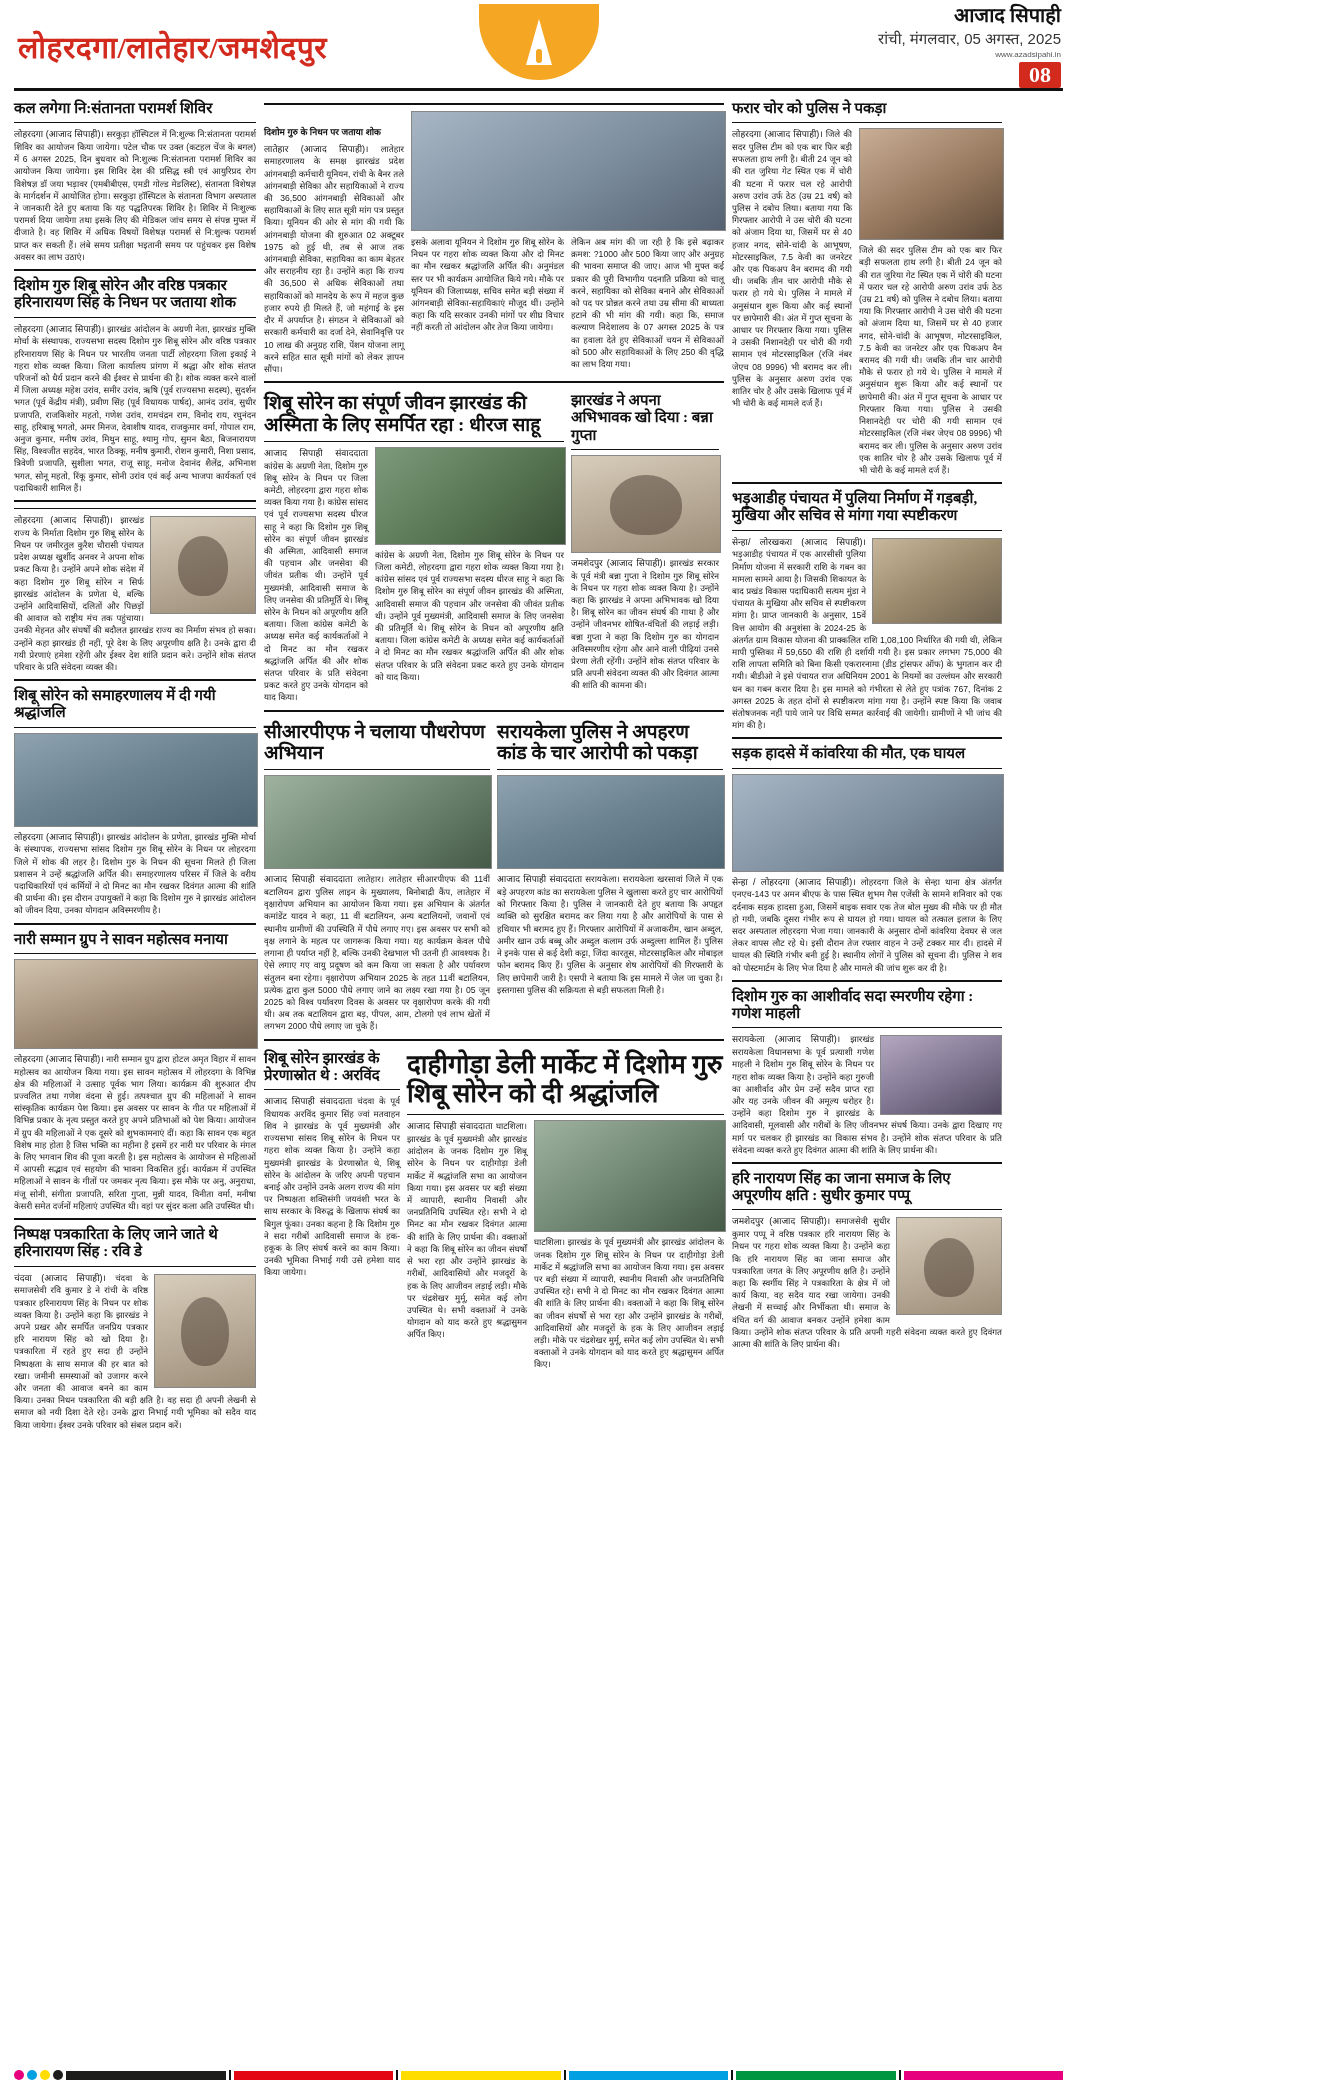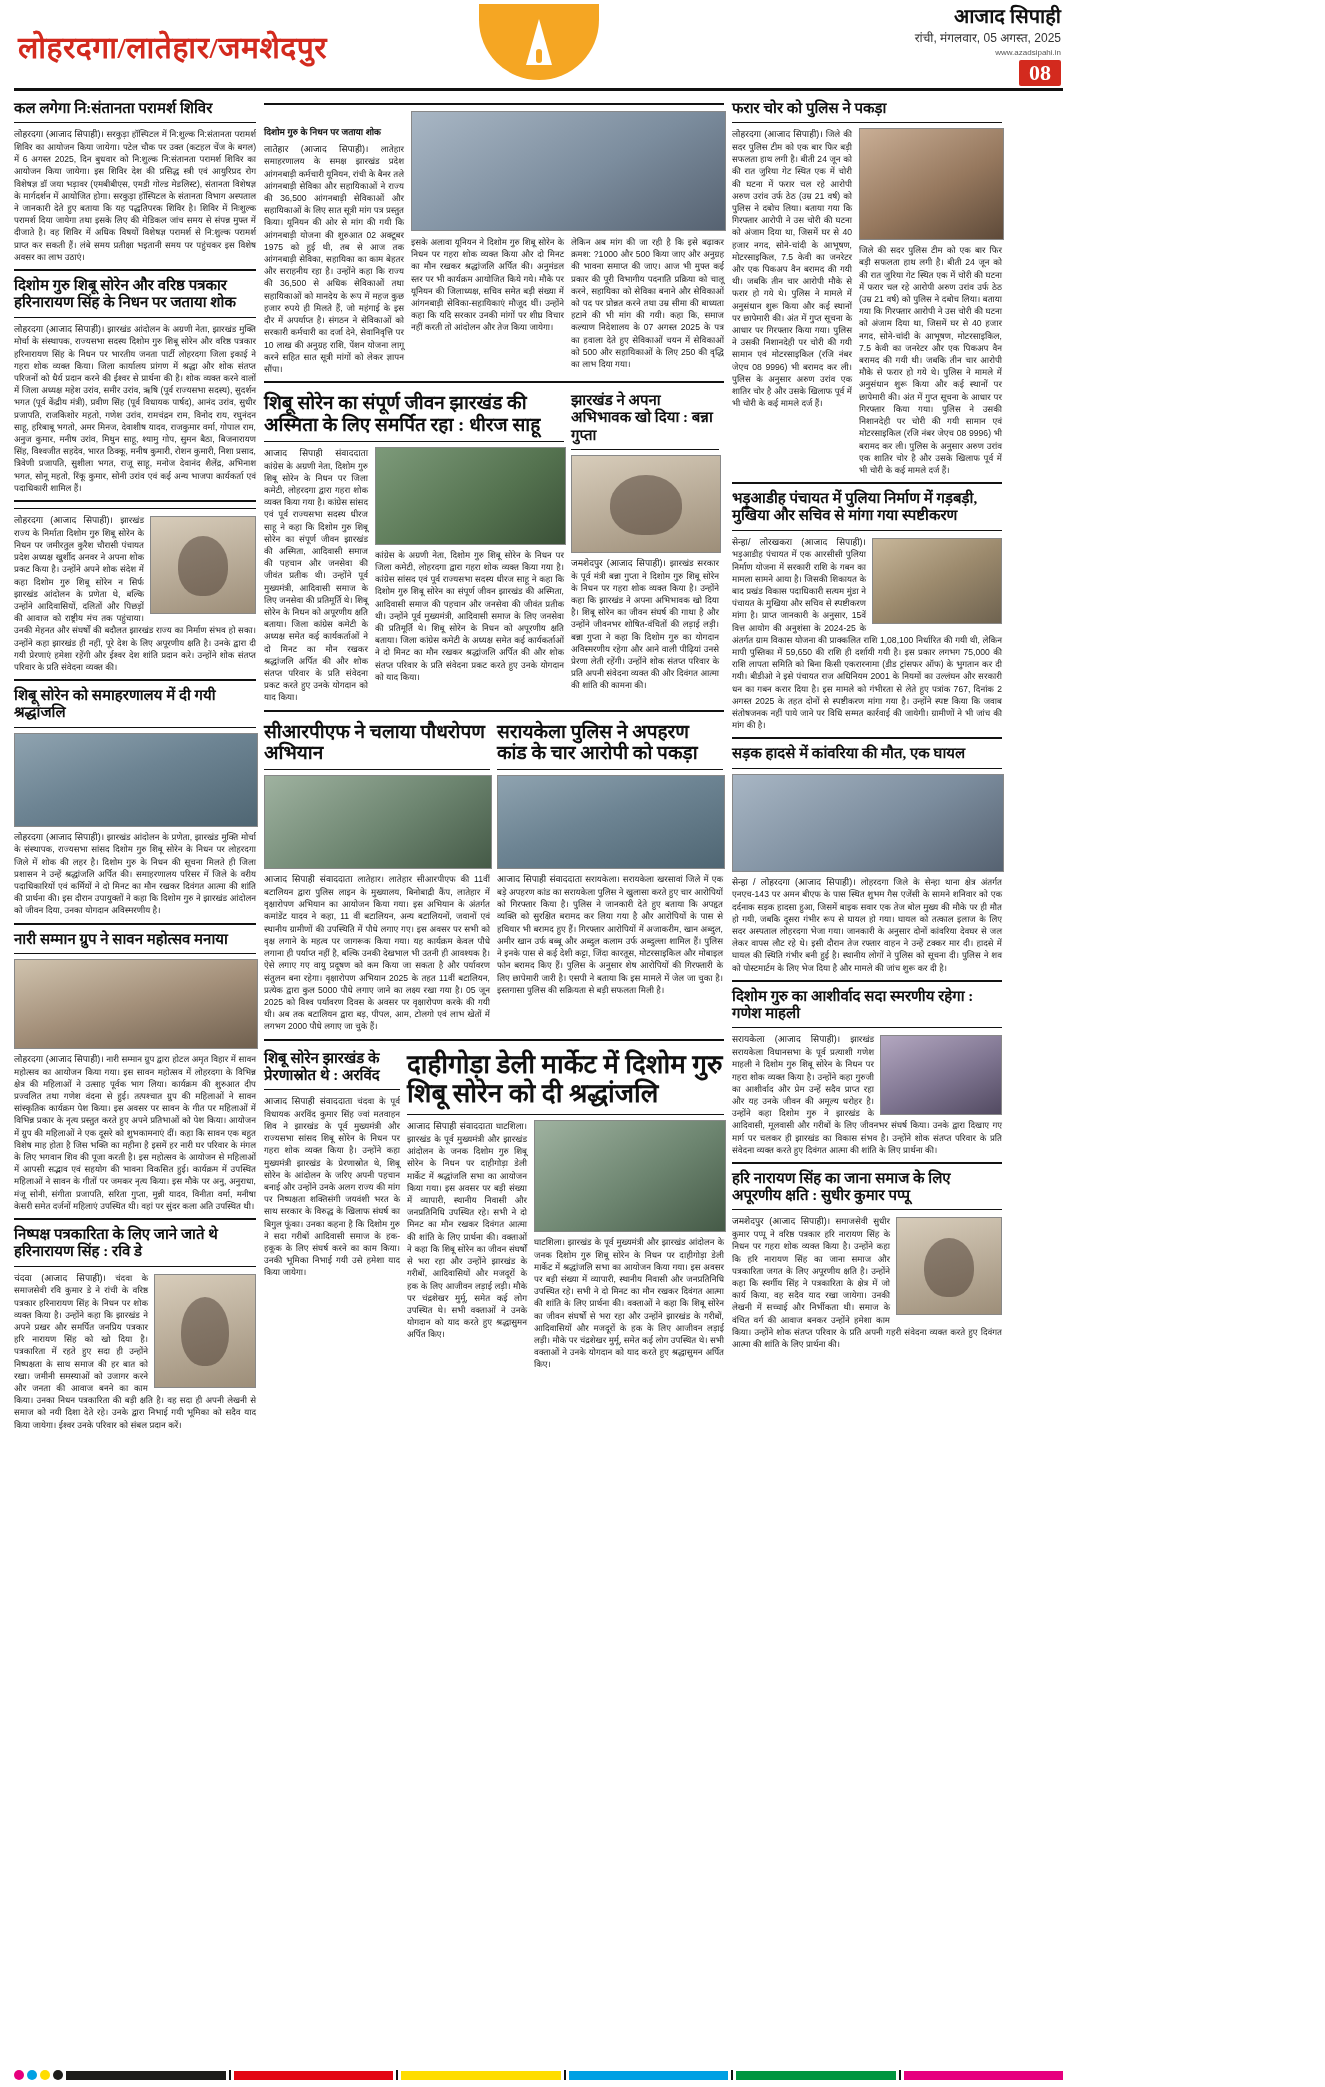--- a/index.html
+++ b/index.html
@@ -7,21 +7,21 @@
   .page{position:relative;width:1077px;height:2087px;background:#fff;box-sizing:border-box;padding:4px 14px;}
 
   
   .masthead{position:relative;height:84px;border-bottom:3px solid #111;display:flex;align-items:center;justify-content:space-between;}
   .mast-left{font-family:"Liberation Serif",serif;font-weight:bold;font-size:30px;color:#d32a1e;letter-spacing:.5px;padding-left:4px;}
   .mast-center{position:absolute;left:50%;transform:translateX(-50%);top:0;width:120px;height:76px;background:#f5a623;border-radius:0 0 60px 60px;display:flex;align-items:center;justify-content:center;}
   .nib{width:0;height:0;border-left:13px solid transparent;border-right:13px solid transparent;border-bottom:46px solid #fff;position:relative;}
   .nib:after{content:"";position:absolute;left:-3px;top:30px;width:6px;height:14px;background:#f5a623;border-radius:3px;}
   .mast-right{text-align:right;padding-right:2px;}
   .mast-title{font-family:"Liberation Serif",serif;font-weight:bold;font-size:20px;color:#111;line-height:1;}
-  .mast-sub{font-size:12px;color:#333;margin-top:3px;}
+  .mast-sub{font-size:15px;color:#333;margin-top:3px;}
   .mast-web{font-size:8px;color:#555;margin-top:2px;}
   .pagebox{display:inline-block;margin-top:3px;background:#d32a1e;color:#fff;font-family:"Liberation Serif",serif;font-weight:bold;font-size:22px;padding:0 10px;line-height:26px;border-radius:2px;}
 
   
   .cols{display:flex;gap:8px;margin-top:6px;}
   .col{box-sizing:border-box;}
   .c1{width:242px;}
   .c2{width:460px;}
   .c4{width:270px;}
 

